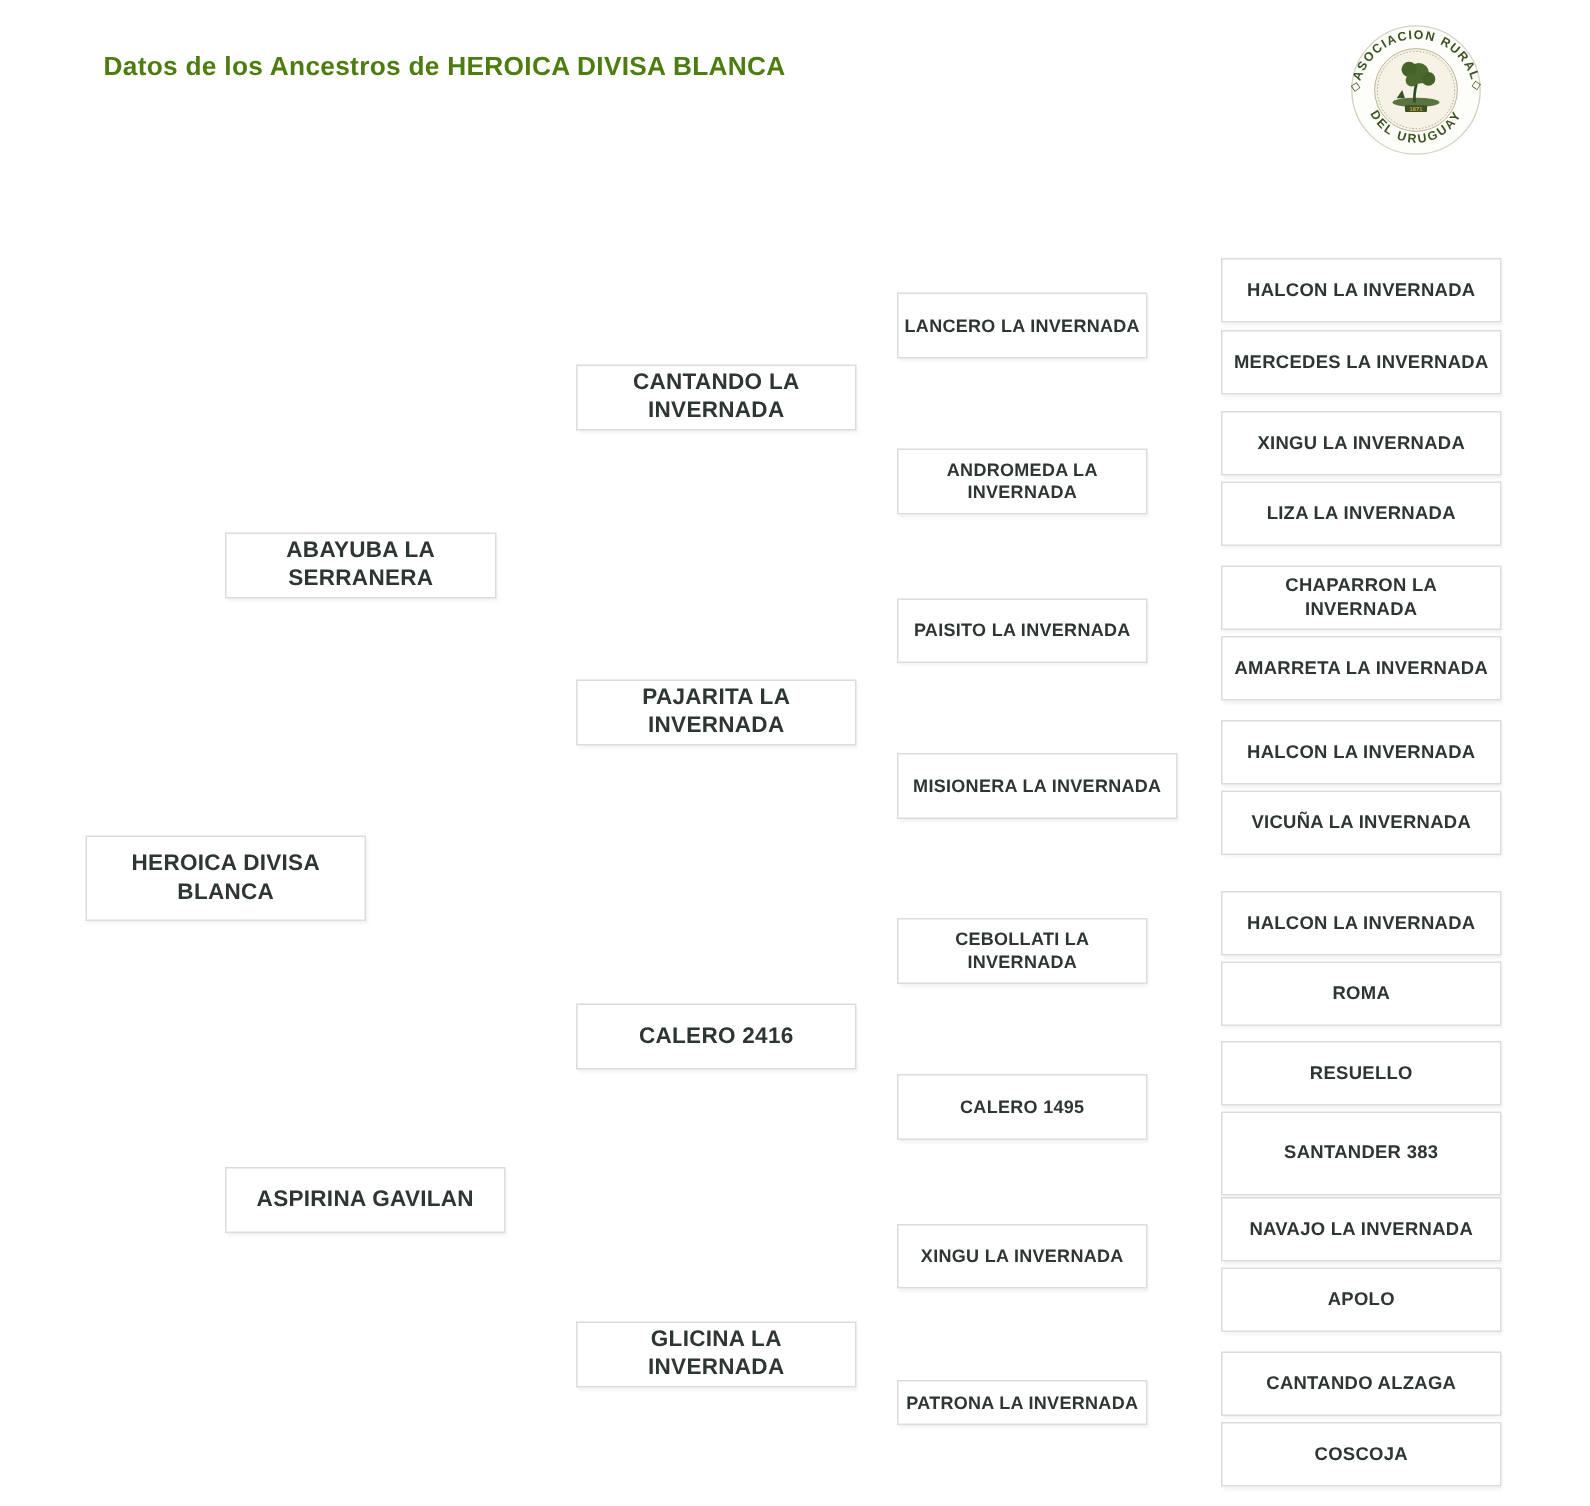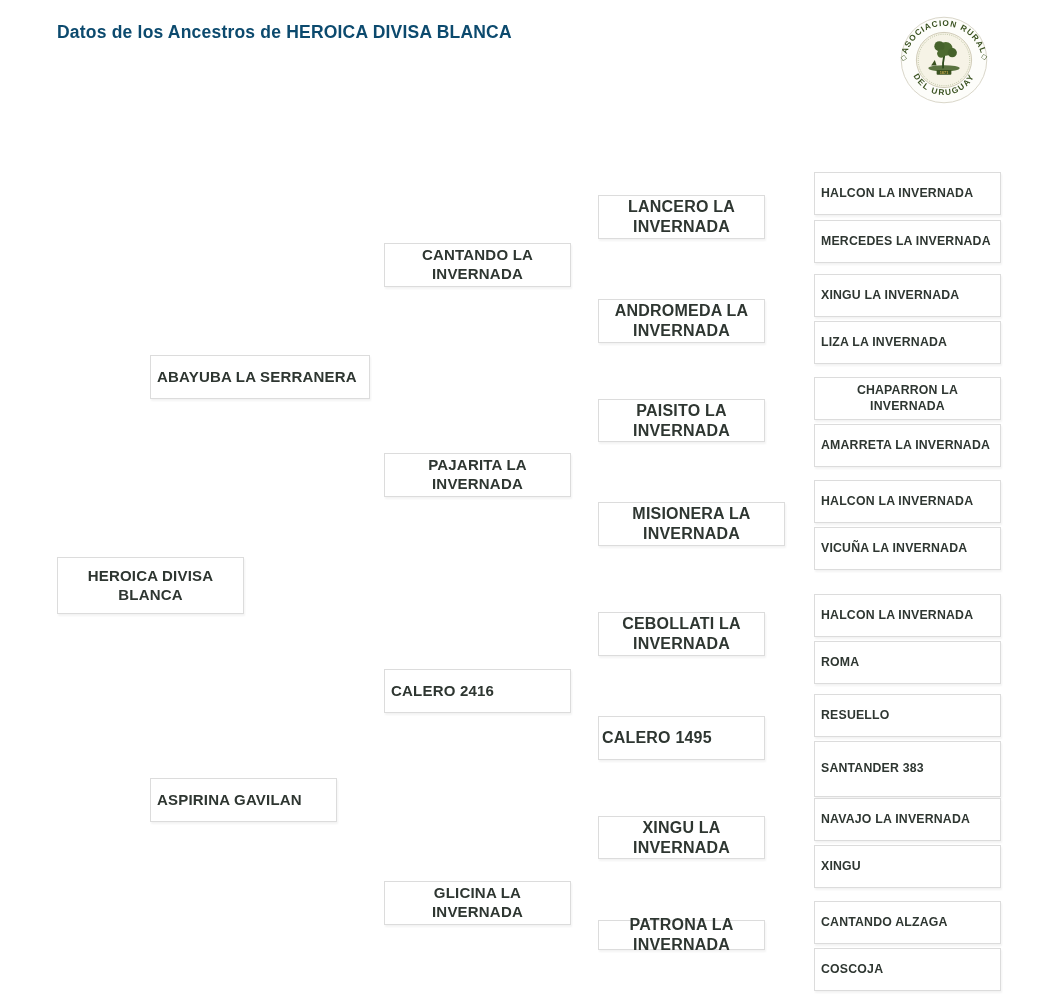--- a/index.html
+++ b/index.html
@@ -1,32 +1,32 @@
 <!DOCTYPE html>
 <html><head>
 <meta charset="utf-8">
 <style>
   html,body{margin:0;padding:0;background:#ffffff;}
   body{
     width:1060px;height:1004px;position:relative;overflow:hidden;
     font-family:"Liberation Sans","DejaVu Sans",sans-serif;
   }
   .page-title{
-    position:absolute;left:57px;top:22px;margin:0;
-    font-size:17.5px;font-weight:700;color:#0c4a6e;letter-spacing:.2px;
+    position:absolute;left:57px;top:22px;margin:12px;
+    font-size:17.5px;font-weight:700;color:#4d7c0f;letter-spacing:.2px;
   }
   .logo{position:absolute;left:898px;top:6px;width:92px;height:108px;}
   .node{
     position:absolute;box-sizing:border-box;background:#ffffff;
     border:1px solid #dcdcdc;box-shadow:1px 2px 2px rgba(0,0,0,.05);
-    display:flex;align-items:center;justify-content:flex-start;text-align:center;
+    display:flex;align-items:center;justify-content:center;text-align:center;
     font-weight:700;color:#2e3631;letter-spacing:.2px;padding:2px 6px;line-height:1.25;
   }
   .g1,.g2,.g3{font-size:15px;}
-  .g4{font-size:16px;padding:2px 3px;}
+  .g4{font-size:12px;padding:2px 3px;}
   .g5{font-size:12.3px;}
   .seal-arc-text{font-weight:700;fill:#3a5220;}
 </style>
 </head>
 <body>
 
 <h1 class="page-title">Datos de los Ancestros de HEROICA DIVISA BLANCA</h1>
 
 <svg class="logo" viewBox="0 0 100 104">
   <circle cx="50" cy="52" r="46.5" fill="#fdfdfa" stroke="#d6d2c4" stroke-width="1"></circle>
@@ -54,21 +54,21 @@
   </g>
   <text x="50" y="67" text-anchor="middle" font-size="4.2" font-weight="700" fill="#c9a94e">1871</text>
 </svg>
 
 <div>
 
   <div class="node g1" style="left:57px;top:557px;width:187px;height:57px">
     <span>HEROICA DIVISA BLANCA</span>
   </div>
 
-  <div class="node g2" style="left:150px;top:355px;width:220px;height:44px">
+  <div class="node g2" style="left:150px;top:355px;width:181px;height:44px">
     <span>ABAYUBA LA SERRANERA</span>
   </div>
   <div class="node g2" style="left:150px;top:778px;width:187px;height:44px">
     <span>ASPIRINA GAVILAN</span>
   </div>
 
   <div class="node g3" style="left:384px;top:243px;width:187px;height:44px">
     <span>CANTANDO LA INVERNADA</span>
   </div>
   <div class="node g3" style="left:384px;top:453px;width:187px;height:44px">
@@ -139,21 +139,21 @@
   <div class="node g5" style="left:814px;top:694px;width:187px;height:43px">
     <span>RESUELLO</span>
   </div>
   <div class="node g5" style="left:814px;top:741px;width:187px;height:56px">
     <span>SANTANDER 383</span>
   </div>
   <div class="node g5" style="left:814px;top:798px;width:187px;height:43px">
     <span>NAVAJO LA INVERNADA</span>
   </div>
   <div class="node g5" style="left:814px;top:845px;width:187px;height:43px">
-    <span>XINGU</span>
+    <span>APOLO</span>
   </div>
   <div class="node g5" style="left:814px;top:901px;width:187px;height:43px">
     <span>CANTANDO ALZAGA</span>
   </div>
   <div class="node g5" style="left:814px;top:948px;width:187px;height:43px">
     <span>COSCOJA</span>
   </div>
 
 </div>
 

